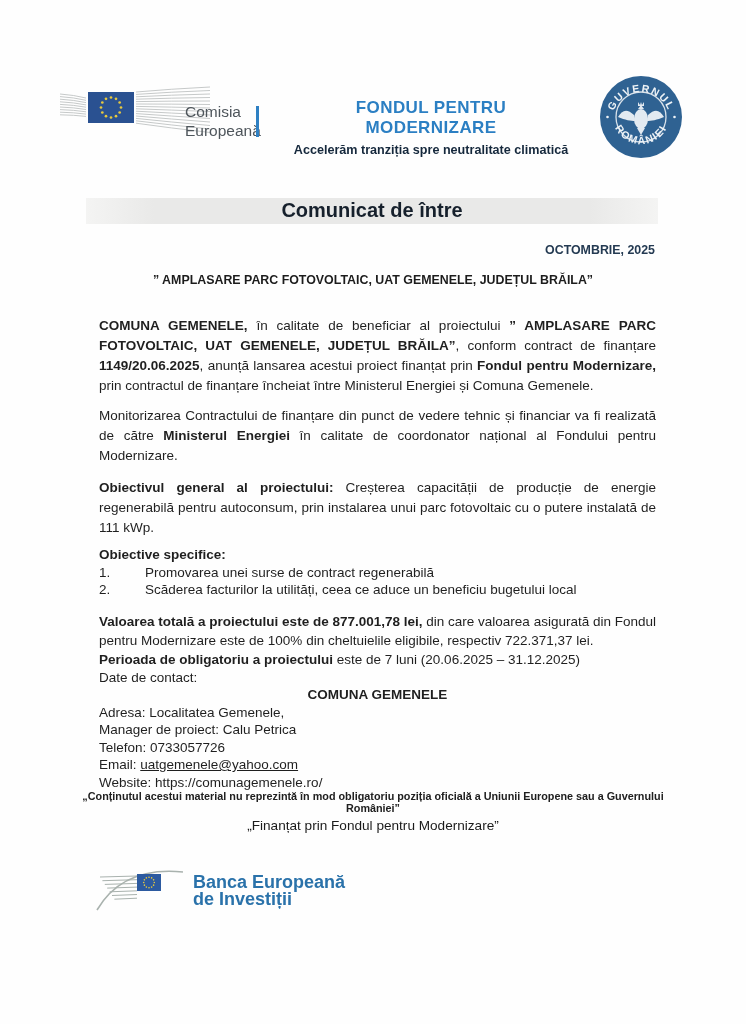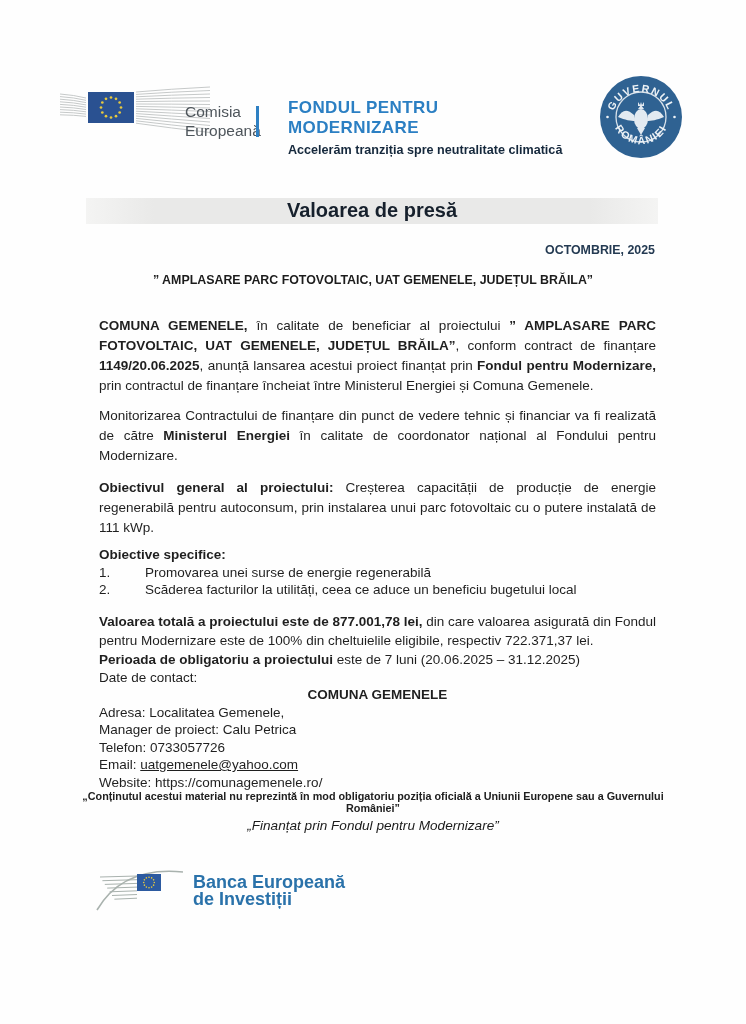--- a/index.html
+++ b/index.html
@@ -6,21 +6,21 @@
   .page{
     position:relative;width:746px;height:1024px;margin:0 auto;
     background:#fefefe;overflow:hidden;
     font-family:"Liberation Sans",sans-serif;color:#222;
   }
   
   .ec-logo{position:absolute;left:58px;top:84px;width:270px;height:74px;}
   .ec-logo svg{position:absolute;left:0;top:0;}
   .ec-name{position:absolute;left:127px;top:18px;font-size:15.5px;line-height:19px;color:#4e555b;}
   .ec-bar{position:absolute;left:198px;top:22px;width:3px;height:31px;background:#2e80c3;}
-  .fund{position:absolute;left:288px;top:98px;width:286px;text-align:left;}
+  .fund{position:absolute;left:288px;top:98px;width:286px;text-align:center;}
   .fund-title{font-size:17px;font-weight:700;letter-spacing:.4px;color:#2b7fc3;}
   .fund-tagline{margin-top:5px;font-size:12.6px;font-weight:700;color:#15283c;}
   .seal{position:absolute;left:599px;top:75px;width:84px;height:84px;}
   
   .title-band{
     position:absolute;left:86px;top:198px;width:572px;height:26px;
     background:linear-gradient(90deg,#f4f4f3 0%,#e9e9e8 12%,#e9e9e8 88%,#f4f4f3 100%);
   }
   .doc-title{
     position:absolute;left:86px;top:199px;width:572px;text-align:center;
@@ -48,21 +48,21 @@
   .contact-block{line-height:17.5px;}
   .contact-block div{line-height:17.5px;}
   .org-line{font-weight:700;text-align:center;}
   
   .disclaimer{
     position:absolute;left:73px;top:790px;width:600px;text-align:center;
     font-size:10.8px;font-weight:600;color:#202020;
   }
   .funding-line{
     position:absolute;left:73px;top:818px;width:600px;text-align:center;
-    font-size:13.6px;font-weight:500;color:#1b1b1b;font-style:italic;
+    font-size:13.6px;font-weight:500;color:#1b1b1b;
   }
   .eib{position:absolute;left:95px;top:862px;display:flex;align-items:flex-start;}
   .eib-text{margin-left:6px;margin-top:12px;font-size:18px;line-height:16.5px;font-weight:700;color:#2a72aa;}
 </style>
 </head>
 <body>
 
 <div class="page">
 
   <div class="ec-logo">
@@ -143,33 +143,33 @@
         <path d="M42,30 l3,4 h-6 z"></path>
         <ellipse cx="42" cy="44" rx="7" ry="10"></ellipse>
         <path d="M35,40 C28,33 23,35 19,42 C26,45 32,46 36,46 Z"></path>
         <path d="M49,40 C56,33 61,35 65,42 C58,45 52,46 48,46 Z"></path>
         <path d="M38,53 h8 l-4,7 z"></path>
       </g>
     </svg>
   </div>
 
   <div class="title-band"></div>
-  <div class="doc-title">Valoarea de presă</div>
+  <div class="doc-title">Comunicat de între</div>
   <div class="date-line">OCTOMBRIE, 2025</div>
   <div class="project-title">” AMPLASARE PARC FOTOVOLTAIC, UAT GEMENELE, JUDEȚUL BRĂILA”</div>
 
   <div class="content">
     <p class="p1"><span style="font-weight: 700;">COMUNA GEMENELE,</span><span> în calitate de beneficiar al proiectului </span><span style="font-weight: 700;">” AMPLASARE PARC FOTOVOLTAIC, UAT GEMENELE, JUDEȚUL BRĂILA”</span><span>, conform contract de finanțare </span><span style="font-weight: 700;">1149/20.06.2025</span><span>, anunță lansarea acestui proiect finanțat prin </span><span style="font-weight: 700;">Fondul pentru Modernizare,</span><span> prin contractul de finanțare încheiat între Ministerul Energiei și Comuna Gemenele.</span></p>
     <p class="p2"><span>Monitorizarea Contractului de finanțare din punct de vedere tehnic și financiar va fi realizată de către </span><span style="font-weight: 700;">Ministerul Energiei</span><span> în calitate de coordonator național al Fondului pentru Modernizare.</span></p>
     <p class="p3"><span style="font-weight: 700;">Obiectivul general al proiectului:</span><span> Creșterea capacității de producție de energie regenerabilă pentru autoconsum, prin instalarea unui parc fotovoltaic cu o putere instalată de 111 kWp.</span></p>
 
     <div class="obj-heading">Obiective specifice:</div>
     <div class="obj-item">
       <span class="obj-num">1.</span>
-      <span>Promovarea unei surse de energie regenerabilă</span>
+      <span>Promovarea unei surse de contract regenerabilă</span>
     </div>
     <div class="obj-item">
       <span class="obj-num">2.</span>
       <span>Scăderea facturilor la utilități, ceea ce aduce un beneficiu bugetului local</span>
     </div>
 
     <div class="value-block">
       <p><span style="font-weight: 700;">Valoarea totală a proiectului este de 877.001,78 lei,</span><span> din care valoarea asigurată din Fondul pentru Modernizare este de 100% din cheltuielile eligibile, respectiv 722.371,37 lei.</span></p>
       <p><span style="font-weight: 700;">Perioada de obligatoriu a proiectului</span><span> este de 7 luni (20.06.2025 – 31.12.2025)</span></p>
     </div>

